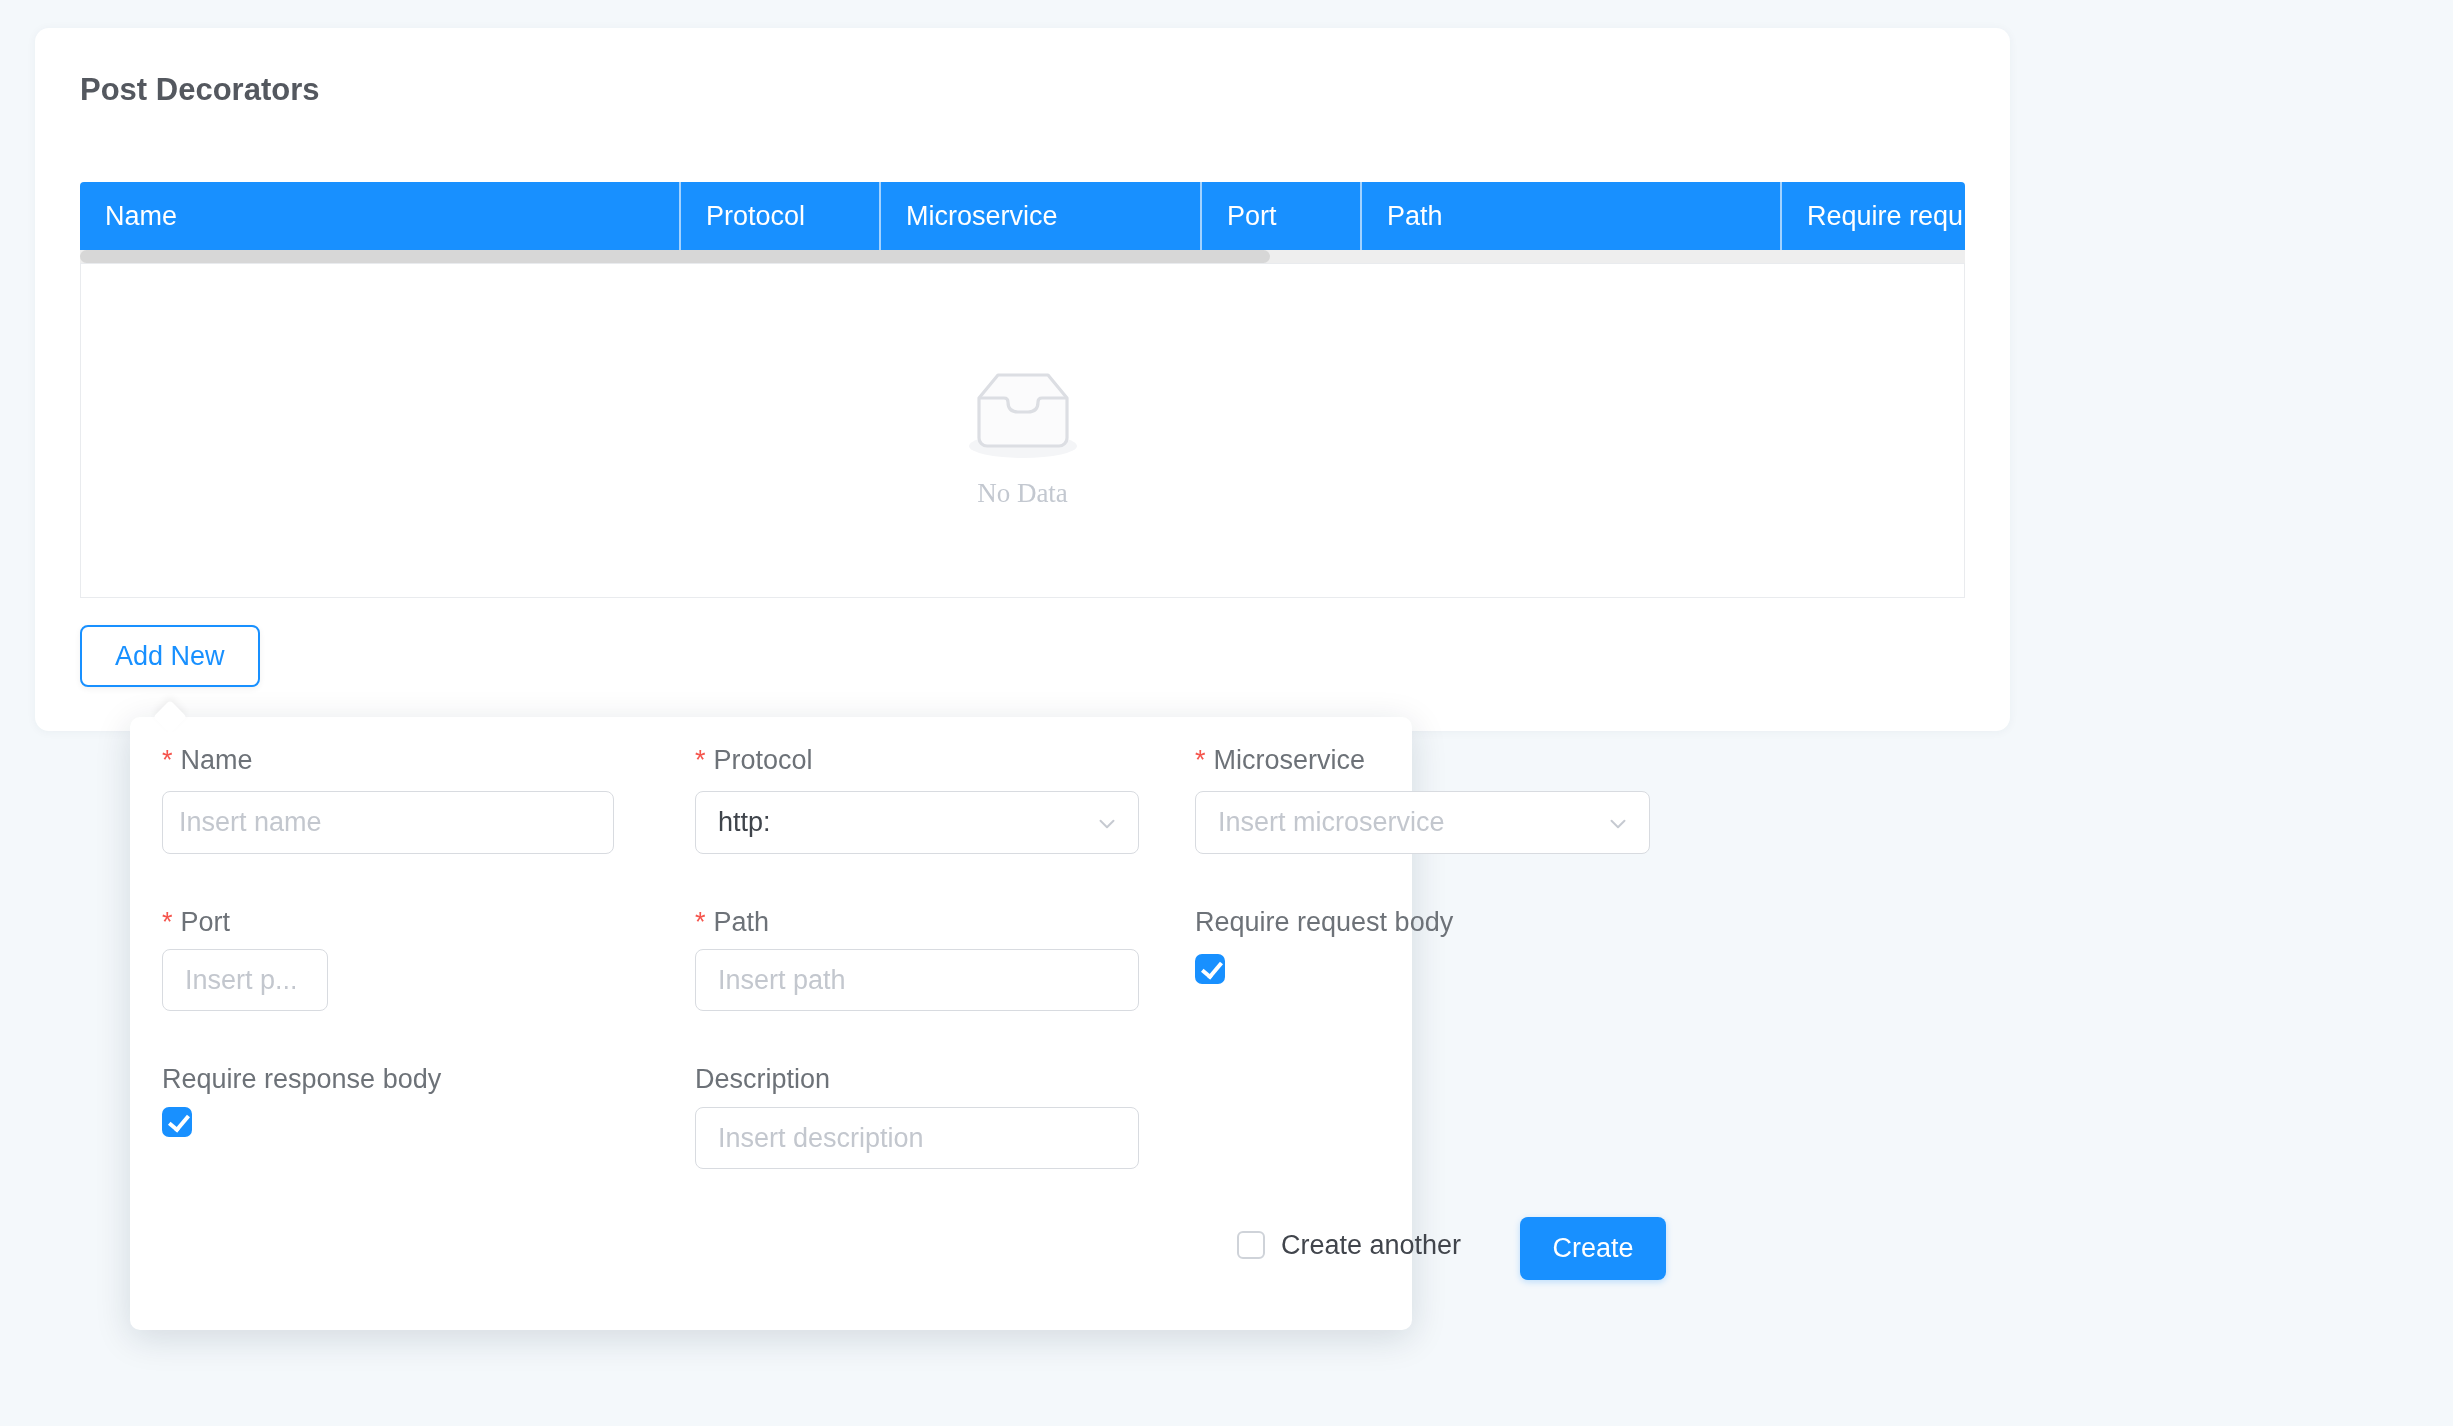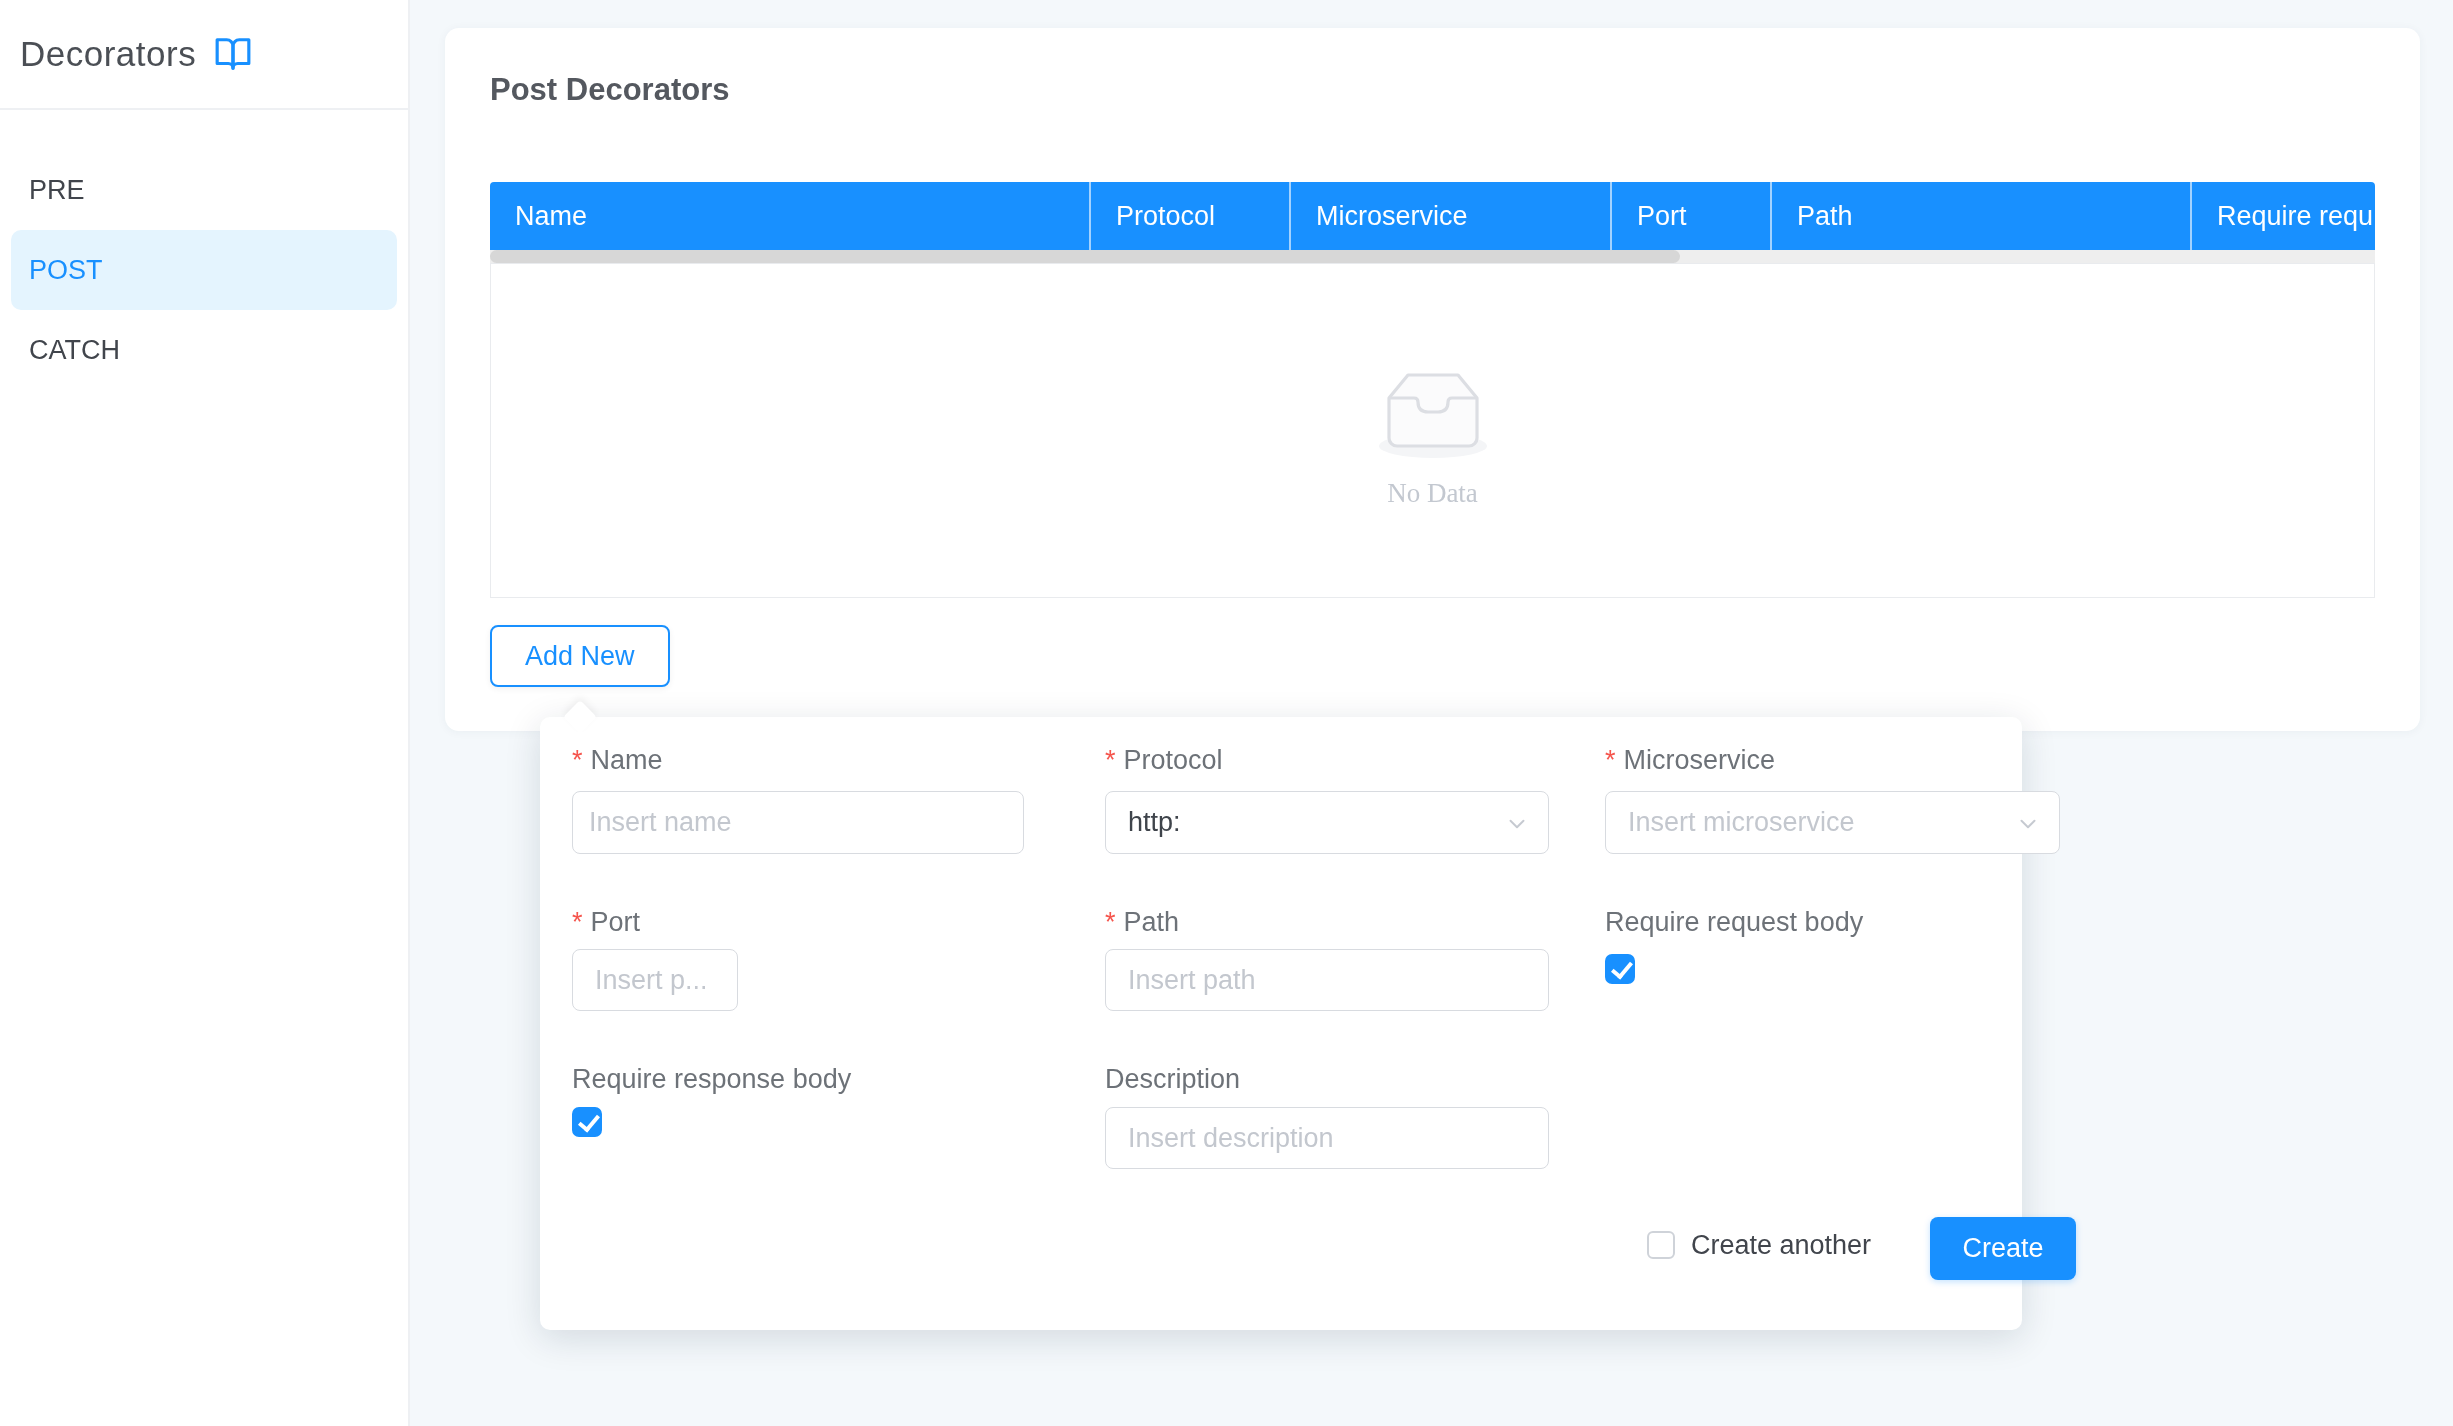--- a/index.html
+++ b/index.html
@@ -74,21 +74,21 @@
   .add-new {
     position:absolute; left:45px; top:597px; height:62px; padding:0 33px;
     font-size:27px; color:#1890ff; background:#fff;
     border:2.5px solid #1890ff; border-radius:8px;
     box-shadow:0 2px 6px rgba(0,0,0,.06);
     font-family:inherit; cursor:pointer;
   }
 
   
   .popover {
-    position:absolute; left:130px; top:717px; width:1482px; height:613px;
+    position:absolute; left:130px; top:717px; width:1282px; height:613px;
     background:#fff; border-radius:10px;
     box-shadow:0 8px 36px rgba(15,35,60,.14);
   }
   .popover-arrow {
     position:absolute; left:28px; top:-12px; width:24px; height:24px;
     background:#fff; transform:rotate(45deg); border-radius:4px;
     box-shadow:-3px -3px 7px rgba(0,0,0,.05);
   }
   .f-label {
     position:absolute; font-size:27px; color:#6d7278; line-height:34px;
@@ -146,40 +146,20 @@
   .pos-reqresp-cbx       { left:32px;   top:390px; }
   .pos-desc-input        { left:565px;  top:390px; width:444px; height:62px; }
   .pos-another-cbx       { left:1107px; top:514px; }
   .pos-another-label     { left:1151px; top:511px; color:#41454c; }
 </style>
 </head>
 <body>
 
 <div class="page">
 
-  <aside class="sidebar">
-    <div class="sb-header">
-      <span class="sb-title">Decorators</span>
-      <svg class="book-icon" viewBox="0 0 24 24" fill="none" stroke="#1890ff" stroke-width="2" stroke-linecap="round" stroke-linejoin="round">
-        <path d="M2 3h6a4 4 0 0 1 4 4v14a3 3 0 0 0-3-3H2z"></path>
-        <path d="M22 3h-6a4 4 0 0 0-4 4v14a3 3 0 0 1 3-3h7z"></path>
-      </svg>
-    </div>
-    <nav class="nav">
-      <div class="nav-item">
-        <span>PRE</span>
-      </div>
-      <div class="nav-item active">
-        <span>POST</span>
-      </div>
-      <div class="nav-item">
-        <span>CATCH</span>
-      </div>
-    </nav>
-  </aside>
 
   <div class="content">
 
     <div class="card">
       <div class="card-title">Post Decorators</div>
 
       <div class="table">
         <div class="thead">
           <div class="th">Name</div>
           <div class="th">Protocol</div>

